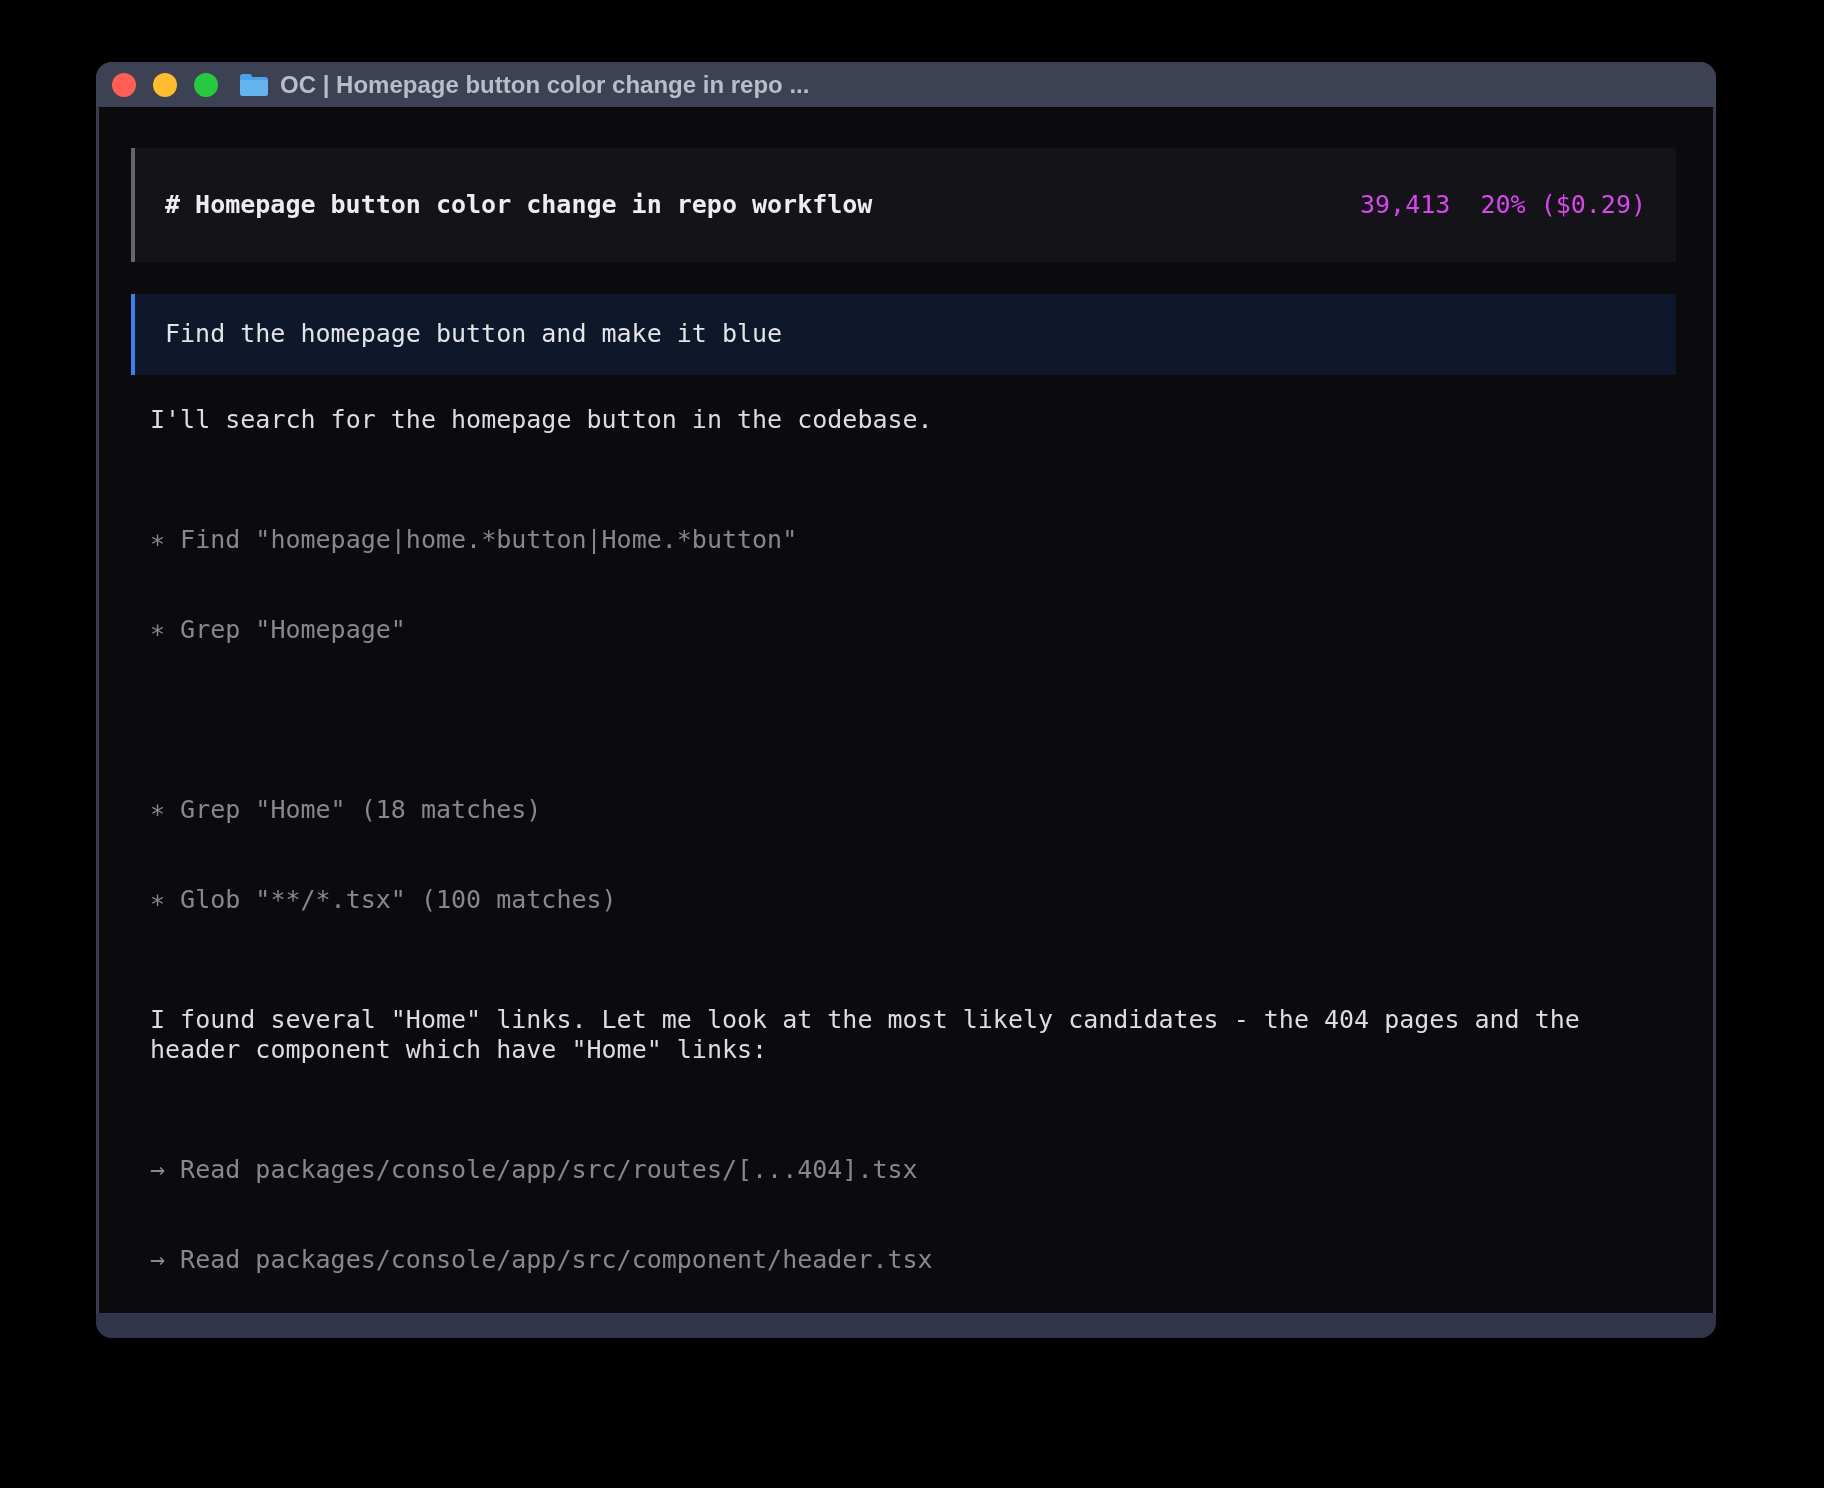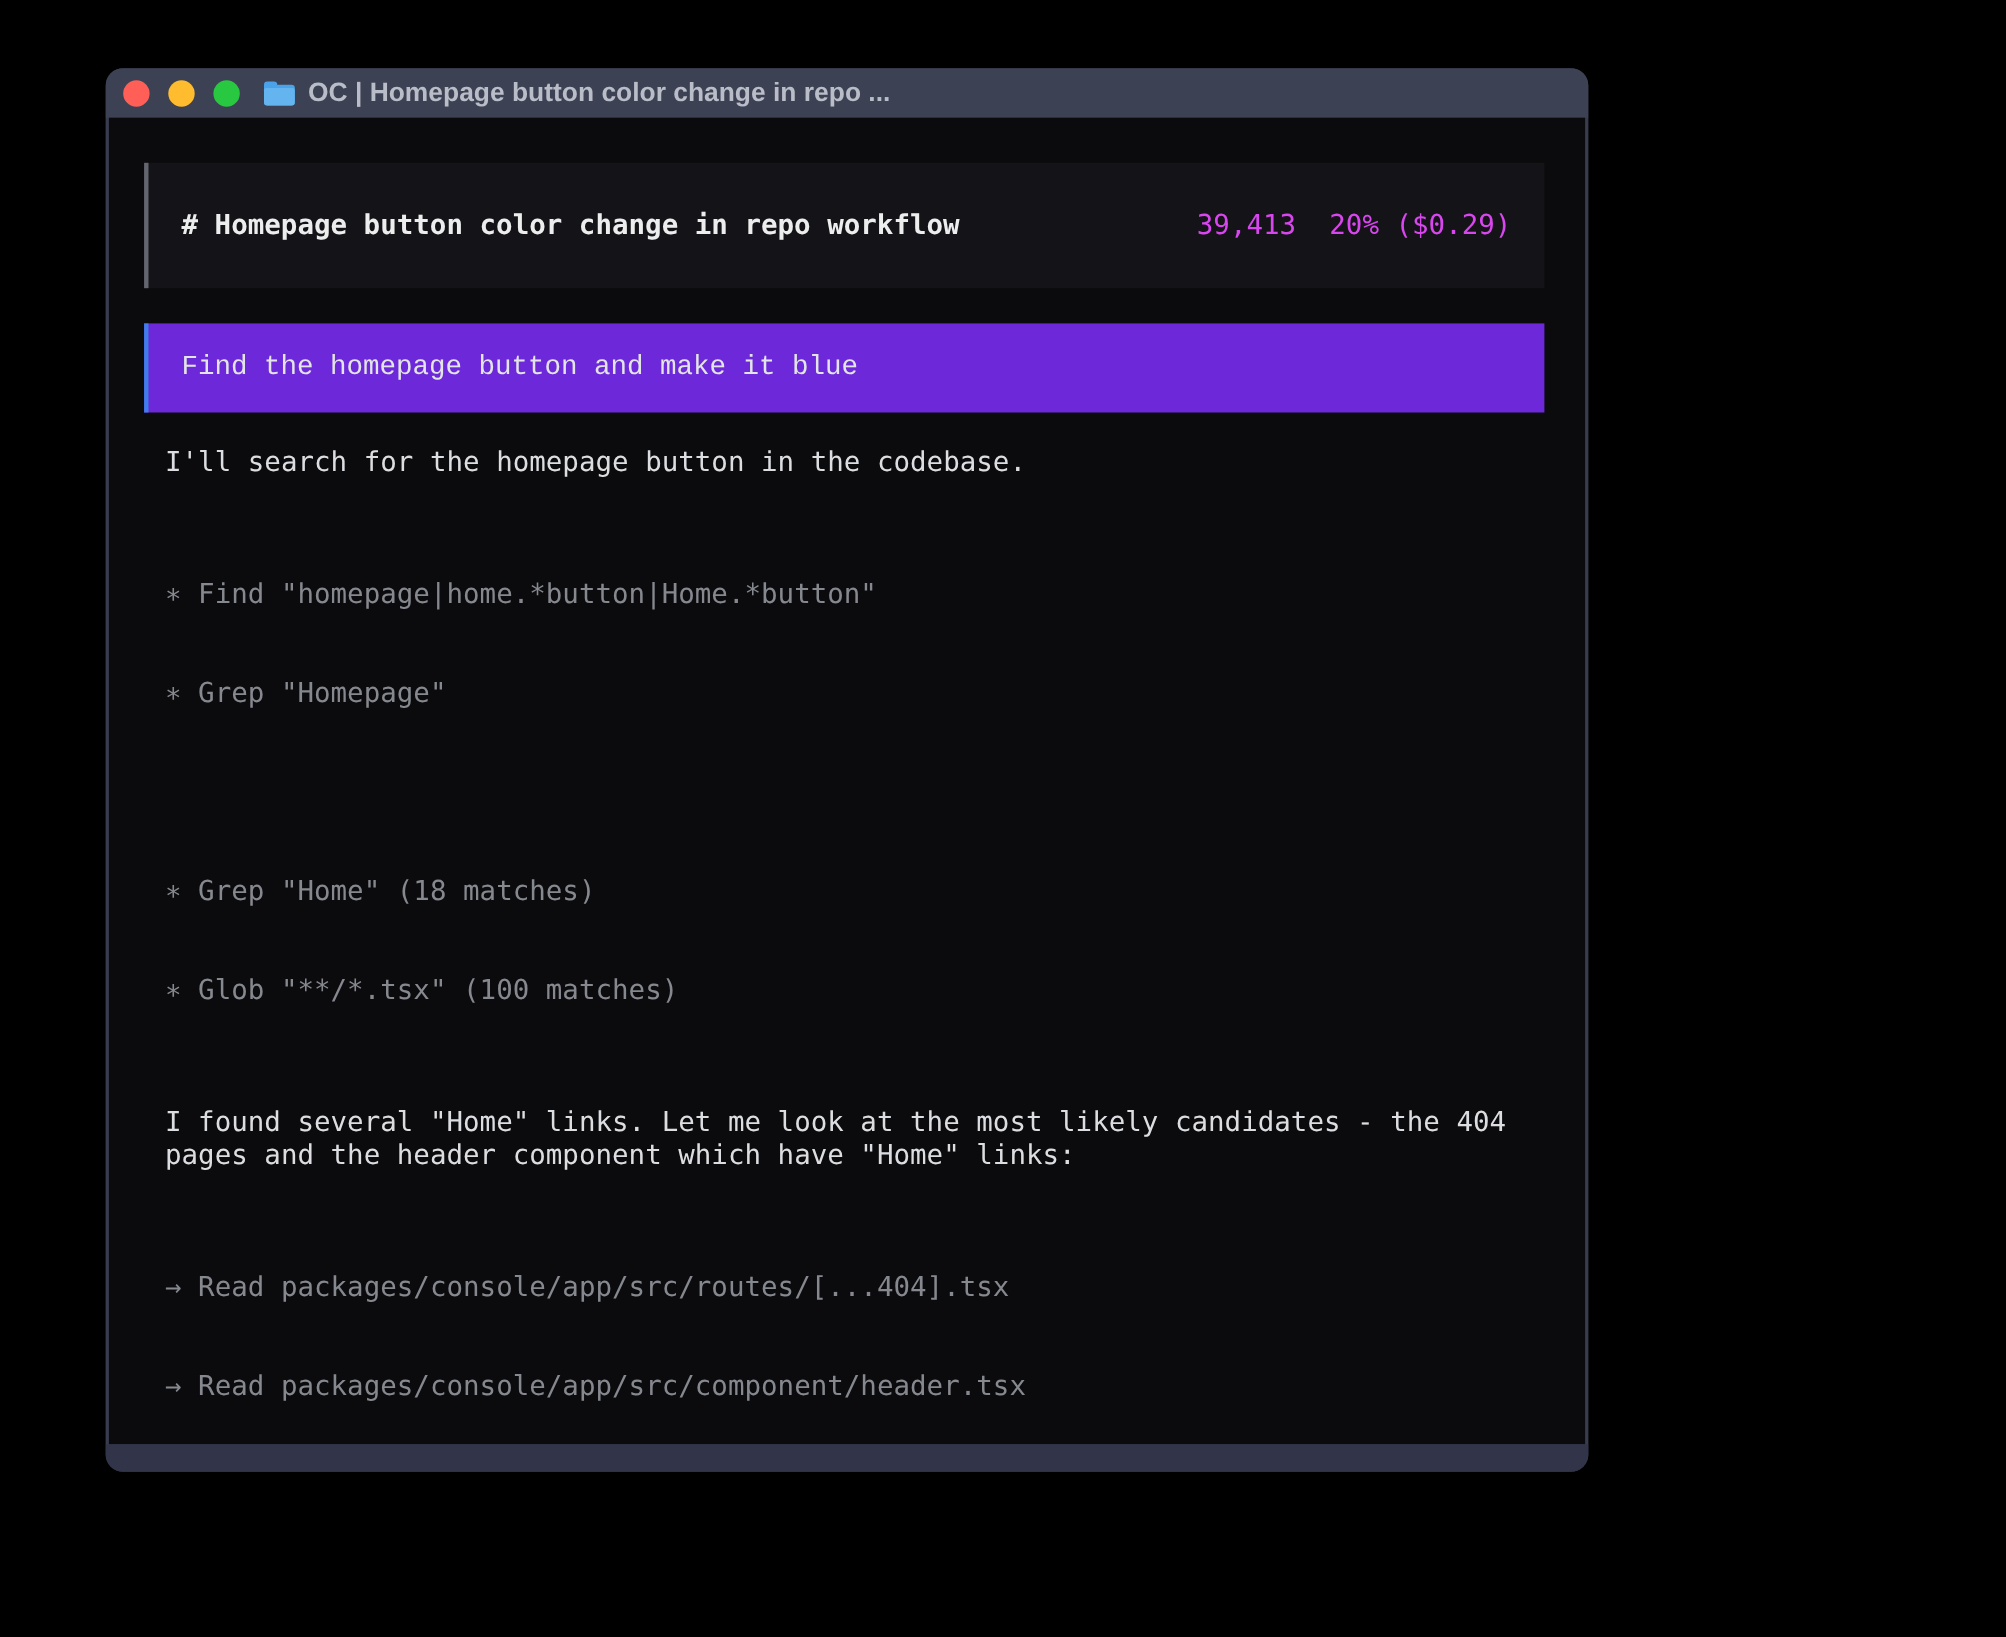--- a/index.html
+++ b/index.html
@@ -1,21 +1,21 @@
 <!DOCTYPE html>
 <html><head>
 <meta charset="utf-8">
 <style>
   * { margin: 0; padding: 0; box-sizing: border-box; }
   html,body { width: 1824px; height: 1488px; background: #000; overflow: hidden; }
   body { font-family: "DejaVu Sans Mono", monospace; }
 
   .window {
     position: absolute; left: 96px; top: 62px;
-    width: 1348px; height: 1276px;
+    width: 1620px; height: 1276px;
     background: #383c4e;
     border-radius: 16px;
     overflow: hidden;
   }
   .titlebar {
     height: 45px;
     display: flex; align-items: center;
     padding: 0 16px;
     background: #3d4154;
   }
@@ -52,25 +52,24 @@
     background: #141418; border-color: #63666e;
     padding: 42px 30px;
     display: flex; justify-content: space-between; align-items: flex-end;
     margin-bottom: 32px;
   }
   .block-header .h-title { font-weight: bold; color: #eceded; white-space: pre; }
   .block-header .h-meta  { color: #d946ef; white-space: pre; }
   .block-header .h-meta .ctx { margin-left: 2ch; }
 
   .block-user {
-    background: #6d28d9; border-color: #3f7de8;
+    background: #0f172a; border-color: #3f7de8;
     padding: 25px 30px 26px 30px;
     margin-bottom: 30px;
     color: #e3e4e6;
-    font-family: Liberation Mono, monospace;
   }
 
   .convo { margin-left: 19px; }
   .p  { color: #dcdde0; margin-bottom: 30px; white-space: pre-wrap; }
   .tools { color: #85888e; margin-bottom: 30px; white-space: pre; }
   .tools div { white-space: pre; }
 
   .bottomstrip { position: absolute; left: 0; right: 0; bottom: 0; height: 25px; background: #32354a; }
 </style>
 </head>

